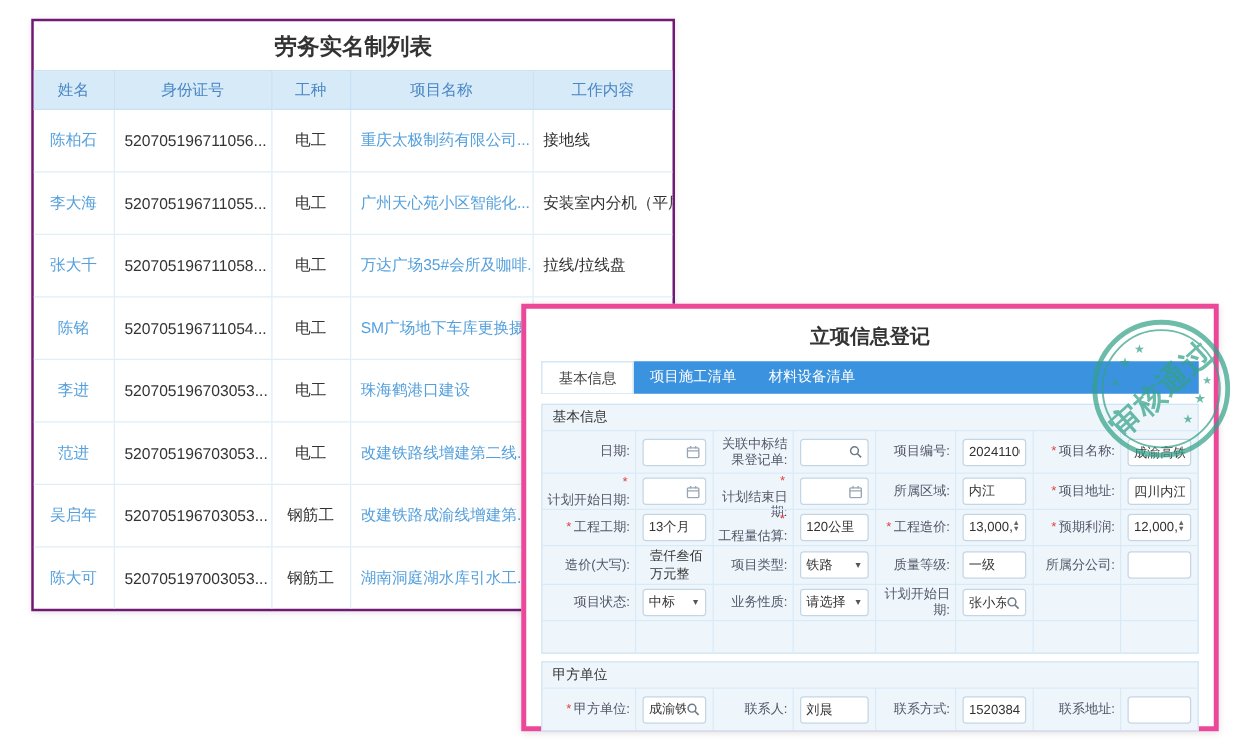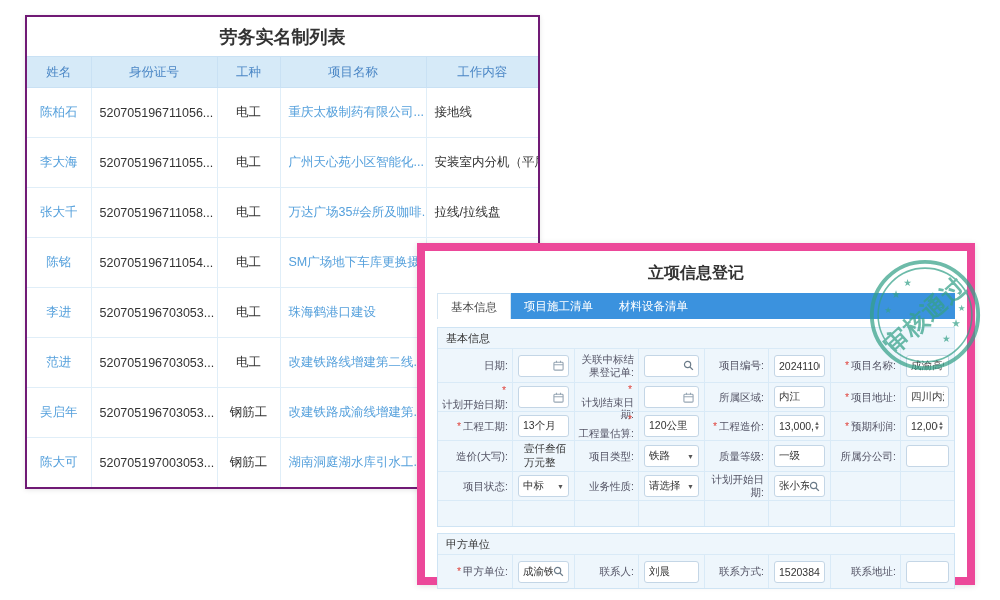--- a/index.html
+++ b/index.html
@@ -20,21 +20,21 @@
   table.labor td { font-size:12.5px; color:#333; height:31px;
     border:1px solid #e0eef8; padding:16px 8px; white-space:nowrap; overflow:hidden; }
   table.labor td:first-child { border-left:none; text-align:center; }
   table.labor td:last-child { border-right:none; }
   table.labor tr:last-child td { border-bottom:none;text-align:center; }
   td.c-trade { text-align:center; }
   a.blue { color:#55a0dc; text-decoration:none; cursor:pointer; }
 
   
   .form-panel { position:absolute; left:417px; top:243px; width:558px; height:342px;
-    background:#fff; border:8px solid #ec4899; z-index:2;
+    background:#fff; border:4px solid #ec4899; z-index:2;
     box-shadow:0 1px 6px rgba(0,0,0,.12); }
   .form-title { text-align:center; font-size:16px; font-weight:bold; color:#333;
     padding:12px 0 9px; }
   .tabbar { margin:0 12px; height:26px; background:#3b92de; display:flex; }
   .tab { height:26px; line-height:26px; padding:0 13px; font-size:11.5px; color:#fff;
     cursor:pointer; }
   .tab.active { background:#fff; color:#444; border:1px solid #d5e6f3; border-bottom:none; }
 
   .section { margin:8px 12px 0; border:1px solid #cfe4f4; background:#eef6fc; }
   .section.party { margin-top:6px; }

